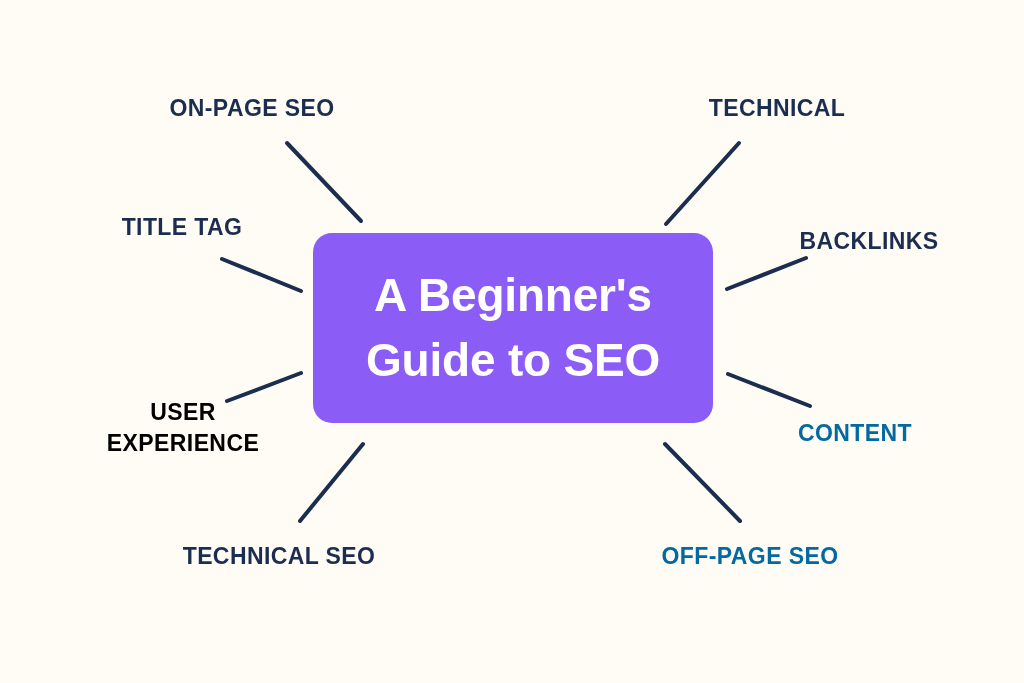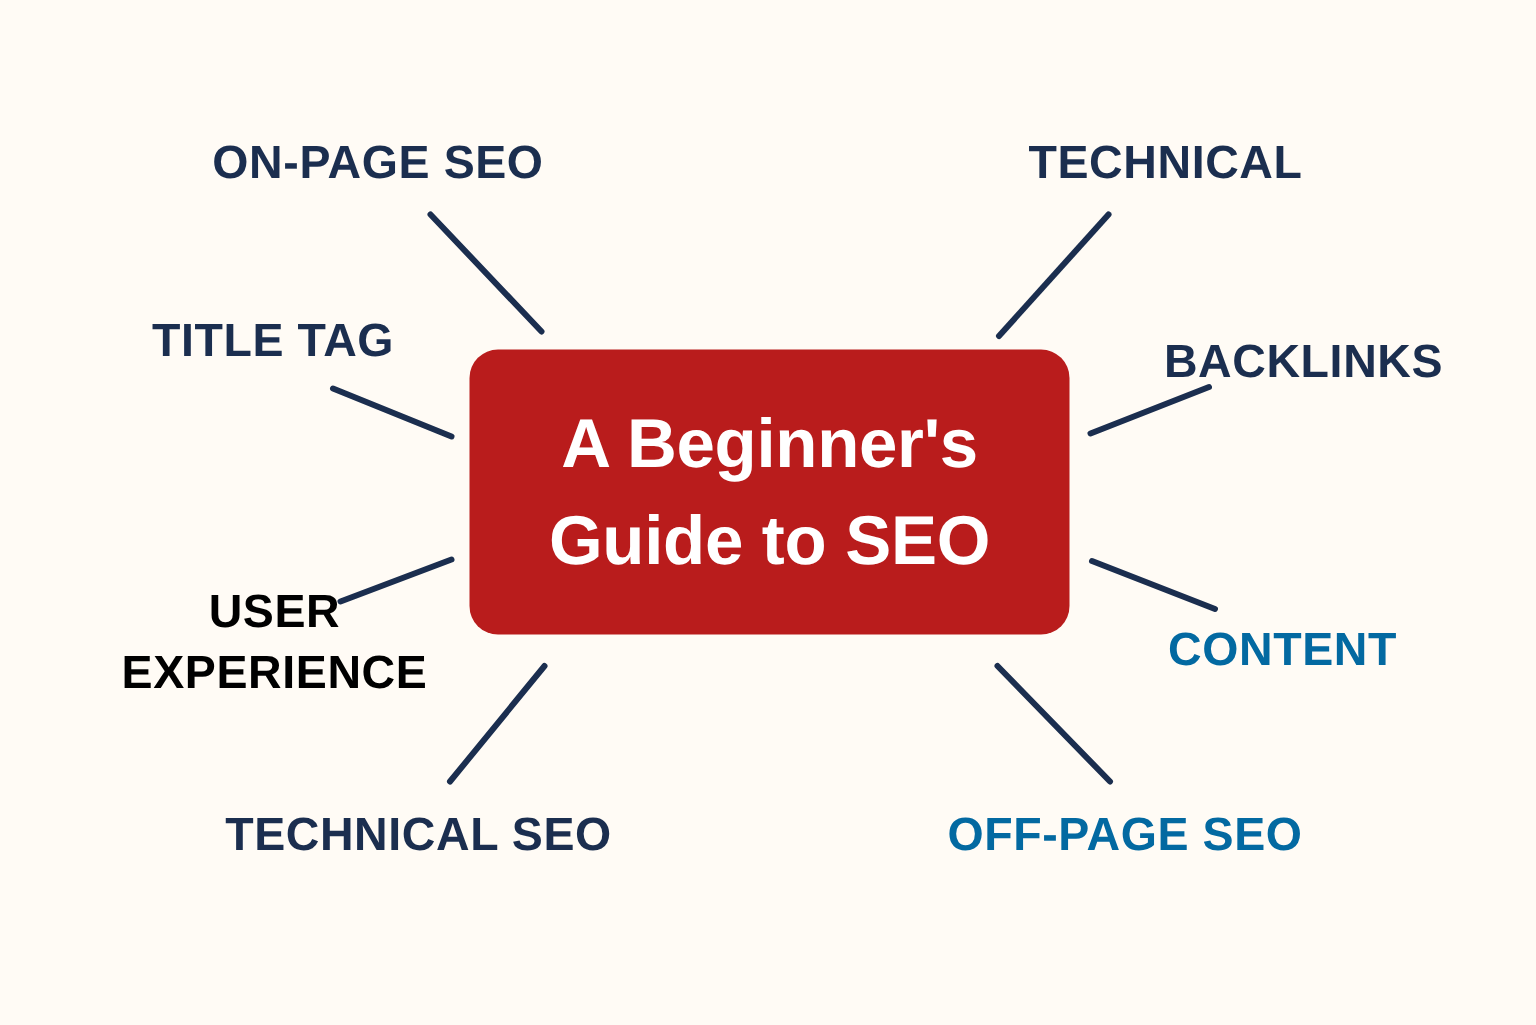--- a/index.html
+++ b/index.html
@@ -44,21 +44,21 @@
     font-size: 46px;
     font-weight: 700;
     line-height: 1.42;
     text-align: center;
     letter-spacing: -0.2px;
     white-space: pre-line;
   }
   .node-label {
     position: absolute;
     color: #1b2e4f;
-    font-size: 31px;
+    font-size: 23px;
     font-weight: 700;
     letter-spacing: 0.4px;
     line-height: 1.33;
     white-space: pre-line;
     text-align: center;
   }
   .node-label.anchor-center { transform: translate(-50%, -50%); text-align: center; }
 </style>
 </head>
 <body>
@@ -69,21 +69,21 @@
       <line x1="287" y1="143" x2="361" y2="221" stroke="#1b2e4f" stroke-width="4" stroke-linecap="round"></line>
       <line x1="739" y1="143" x2="666" y2="224" stroke="#1b2e4f" stroke-width="4" stroke-linecap="round"></line>
       <line x1="222" y1="259" x2="301" y2="291" stroke="#1b2e4f" stroke-width="4" stroke-linecap="round"></line>
       <line x1="806" y1="258" x2="727" y2="289" stroke="#1b2e4f" stroke-width="4" stroke-linecap="round"></line>
       <line x1="227" y1="401" x2="301" y2="373" stroke="#1b2e4f" stroke-width="4" stroke-linecap="round"></line>
       <line x1="810" y1="406" x2="728" y2="374" stroke="#1b2e4f" stroke-width="4" stroke-linecap="round"></line>
       <line x1="300" y1="521" x2="363" y2="444" stroke="#1b2e4f" stroke-width="4" stroke-linecap="round"></line>
       <line x1="740" y1="521" x2="665" y2="444" stroke="#1b2e4f" stroke-width="4" stroke-linecap="round"></line>
     </svg>
 
-  <div class="center-node" style="left: 313px; top: 233px; width: 400px; height: 190px; border-radius: 19px; background: #b91c1c;">
+  <div class="center-node" style="left: 313px; top: 233px; width: 400px; height: 190px; border-radius: 19px; background: #8b5cf6;">
     <div class="center-title" style="color: rgb(255, 255, 255);">A Beginner's
 Guide to SEO</div>
   </div>
 
   <div id="labels">
       <div class="node-label anchor-center" style="left: 252px; top: 108px; color: rgb(27, 46, 79);">ON-PAGE SEO</div>
       <div class="node-label anchor-center" style="left: 777px; top: 108px; color: rgb(27, 46, 79);">TECHNICAL</div>
       <div class="node-label anchor-center" style="left: 182px; top: 227px; color: rgb(27, 46, 79);">TITLE TAG</div>
       <div class="node-label anchor-center" style="left: 869px; top: 241px; color: rgb(27, 46, 79);">BACKLINKS</div>
       <div class="node-label anchor-center" style="left: 183px; top: 428px; color: #000000;">USER

